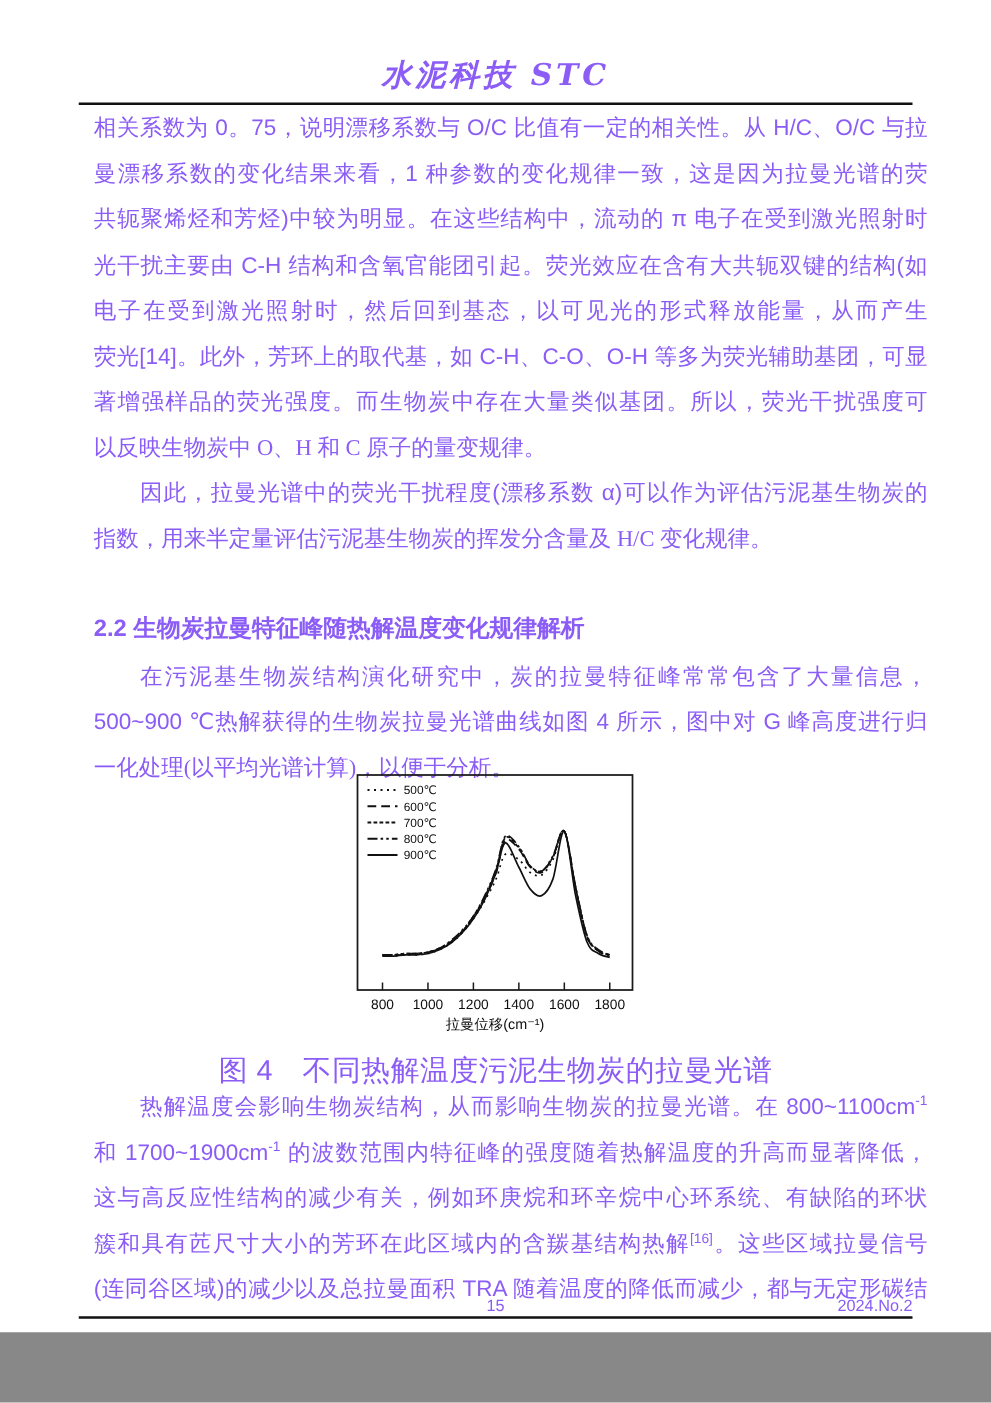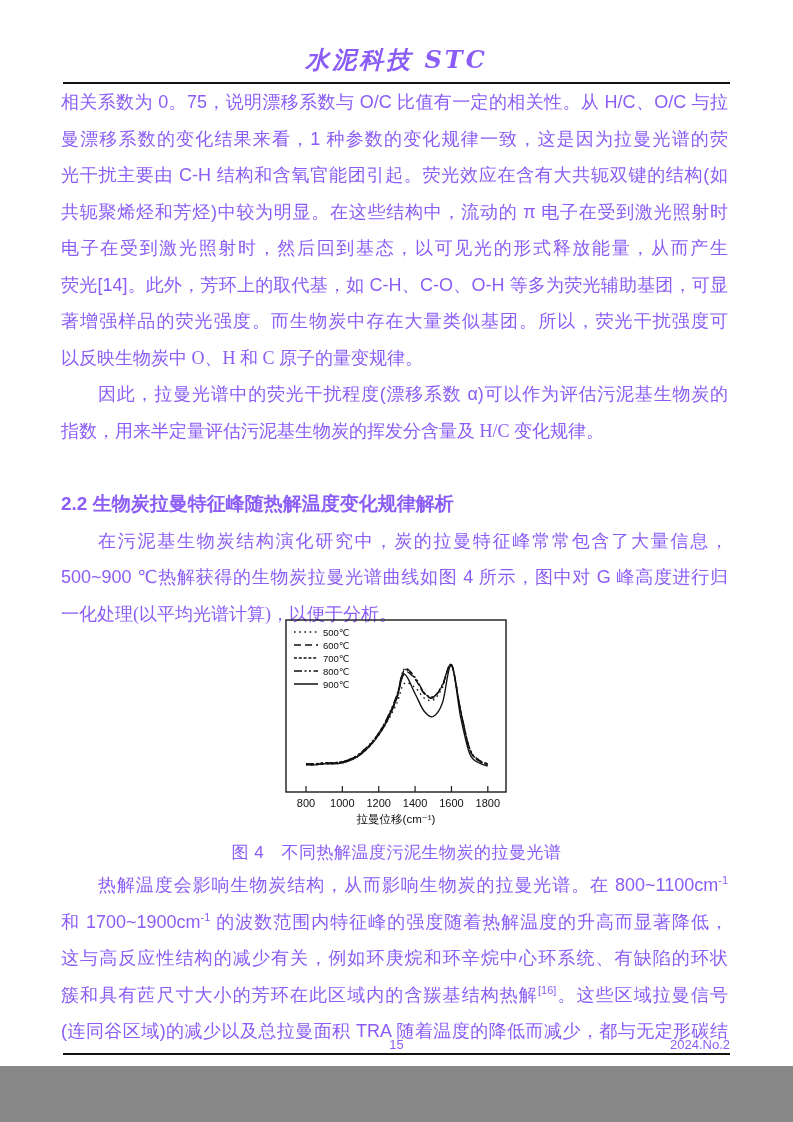--- a/index.html
+++ b/index.html
@@ -8,52 +8,52 @@
     background:#fff;color:#8b5cf6;overflow:hidden;
     font-family:"Liberation Sans","DejaVu Sans",sans-serif;
   }
   .header-title{
     position:absolute;top:44px;left:0;width:100%;
     text-align:center;font-size:24px;font-weight:bold;font-style:italic;
     font-family:"DejaVu Serif","Liberation Serif",serif;
     letter-spacing:3px;
   }
   .header-rule{position:absolute;top:82px;left:63px;width:667px;height:2px;background:#111;}
-  .text-flow{position:absolute;left:61px;width:667px;font-size:18px;line-height:36.5px;}
+  .text-flow{position:absolute;left:75px;width:667px;font-size:18px;line-height:36.5px;}
   #flow-top{top:84px;}
   #flow-bottom{top:867px;}
   .tl{white-space:nowrap;}
   .tl.flush{text-align:justify;text-align-last:justify;white-space:normal;}
   .tl.end{text-align:right;text-align-last:left;font-family:Liberation Serif, serif;}
   .tl.indent{padding-left:37px;}
   .tl.heading{font-weight:bold;font-size:19px;text-align:left;text-align-last:left;margin-top:37px;}
   sup{font-size:11px;line-height:0;}
   .figure{position:absolute;left:266px;top:614px;width:260px;height:228px;margin:0;}
   .caption{
     position:absolute;top:841px;left:0;width:100%;
-    text-align:center;font-size:17px;letter-spacing:0.5px;
+    text-align:center;font-size:23px;letter-spacing:0.5px;
   }
   .footer-rule{position:absolute;top:1053px;left:63px;width:667px;height:2px;background:#111;}
   .footer{position:absolute;top:1037px;left:63px;width:667px;font-size:13px;height:18px;}
   .pageno{position:absolute;left:0;width:100%;text-align:center;}
   .issue{position:absolute;right:0;top:0;}
   svg text{font-family:"Liberation Sans","DejaVu Sans",sans-serif;fill:#0d0d0d;}
 </style>
 </head>
 <body>
 
 <div class="page">
   <div class="header-title">水泥科技 STC</div>
   <div class="header-rule"></div>
 
   <div class="text-flow" id="flow-top">
       <div class="tl flush"><span>相关系数为 0。75，说明漂移系数与 O/C 比值有一定的相关性。从 H/C、O/C 与拉</span></div>
       <div class="tl flush"><span>曼漂移系数的变化结果来看，1 种参数的变化规律一致，这是因为拉曼光谱的荧</span></div>
+      <div class="tl flush"><span>共轭聚烯烃和芳烃)中较为明显。在这些结构中，流动的 π 电子在受到激光照射时</span></div>
       <div class="tl flush"><span>光干扰主要由 C-H 结构和含氧官能团引起。荧光效应在含有大共轭双键的结构(如</span></div>
-      <div class="tl flush"><span>共轭聚烯烃和芳烃)中较为明显。在这些结构中，流动的 π 电子在受到激光照射时</span></div>
       <div class="tl flush"><span>电子在受到激光照射时，然后回到基态，以可见光的形式释放能量，从而产生</span></div>
       <div class="tl flush"><span>荧光[14]。此外，芳环上的取代基，如 C-H、C-O、O-H 等多为荧光辅助基团，可显</span></div>
       <div class="tl flush"><span>著增强样品的荧光强度。而生物炭中存在大量类似基团。所以，荧光干扰强度可</span></div>
       <div class="tl end"><span>以反映生物炭中 O、H 和 C 原子的量变规律。</span></div>
       <div class="tl flush indent"><span>因此，拉曼光谱中的荧光干扰程度(漂移系数 α)可以作为评估污泥基生物炭的</span></div>
       <div class="tl end"><span>指数，用来半定量评估污泥基生物炭的挥发分含量及 H/C 变化规律。</span></div>
       <div class="tl heading"><span>2.2 生物炭拉曼特征峰随热解温度变化规律解析</span></div>
       <div class="tl flush indent"><span>在污泥基生物炭结构演化研究中，炭的拉曼特征峰常常包含了大量信息，</span></div>
       <div class="tl flush"><span>500~900 ℃热解获得的生物炭拉曼光谱曲线如图 4 所示，图中对 G 峰高度进行归</span></div>
       <div class="tl end"><span>一化处理(以平均光谱计算)，以便于分析。</span></div>

